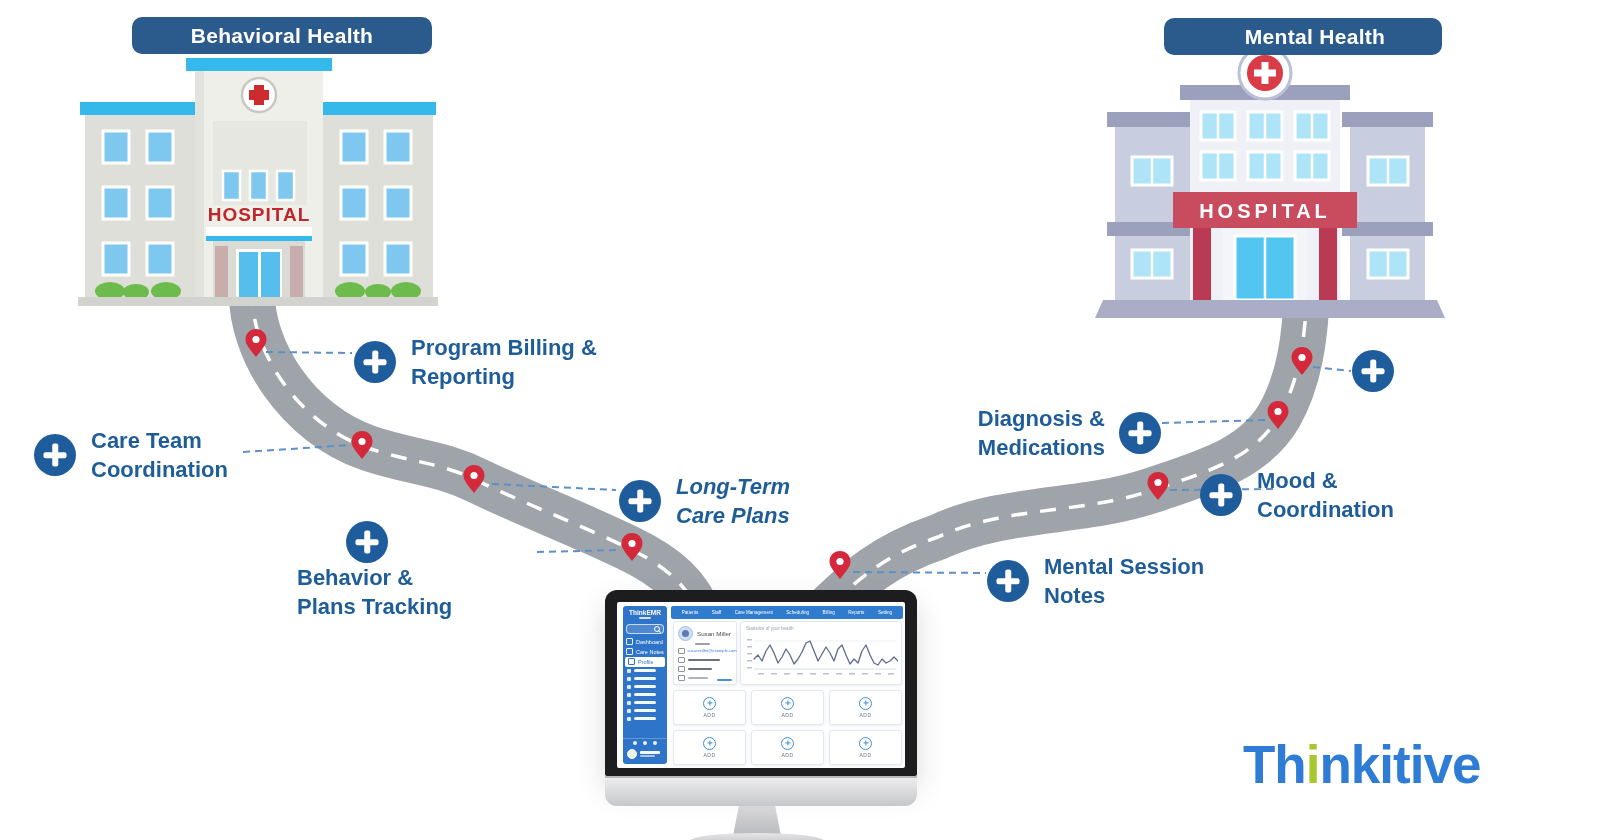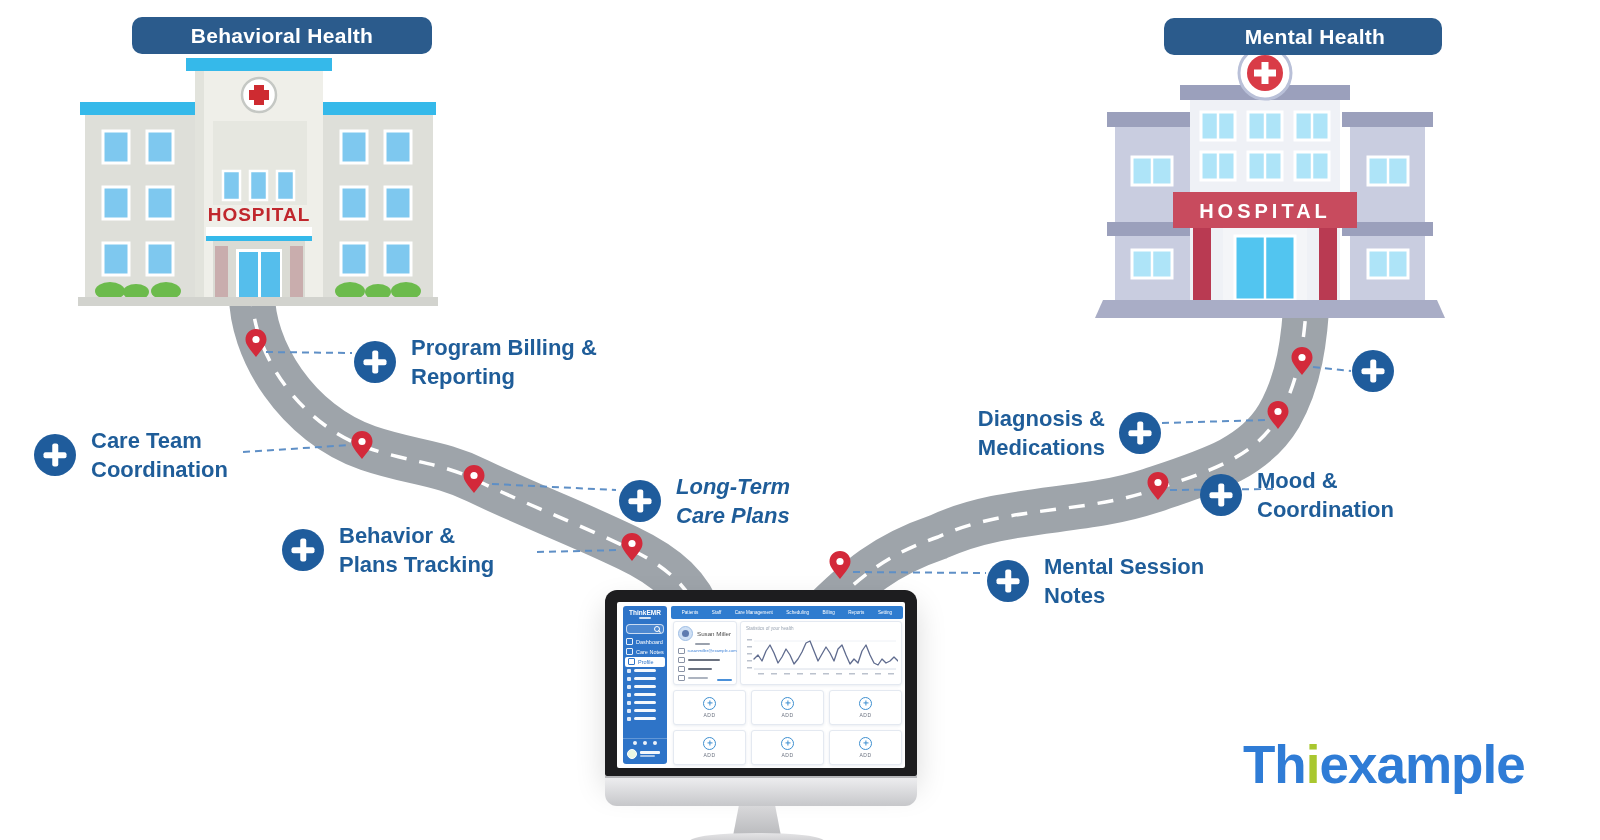--- a/index.html
+++ b/index.html
@@ -294,21 +294,21 @@
         <div>Coordination</div>
     </div>
   </div>
   <div class="feature" style="left:619px;top:472px;font-style:italic;">
     <div class="plus"></div>
     <div class="ftext">
       <div>Long-Term</div>
         <div>Care Plans</div>
     </div>
   </div>
-  <div class="feature" style="left:282px;top:521px;">
+  <div class="feature" style="left:282px;top:521px;flex-direction:column;">
     <div class="plus"></div>
     <div class="ftext">
       <div>Behavior &amp;</div>
         <div>Plans Tracking</div>
     </div>
   </div>
 
   <div class="feature" style="left:1352px;top:350px;">
     <div class="plus"></div>
   </div>
@@ -490,15 +490,15 @@
             <span class="addlabel">ADD</span>
           </div>
       </div>
 
     </div>
   </div>
   <div class="chin"></div>
   <div class="neck"></div>
   <div class="mbase"></div>
 
-  <div class="brand"><span>Th</span><span class="accent">i</span><span>example</span></div>
+  <div class="brand"><span>Th</span><span class="accent">i</span><span>nkitive</span></div>
 
 </div>
 
 </body></html>

